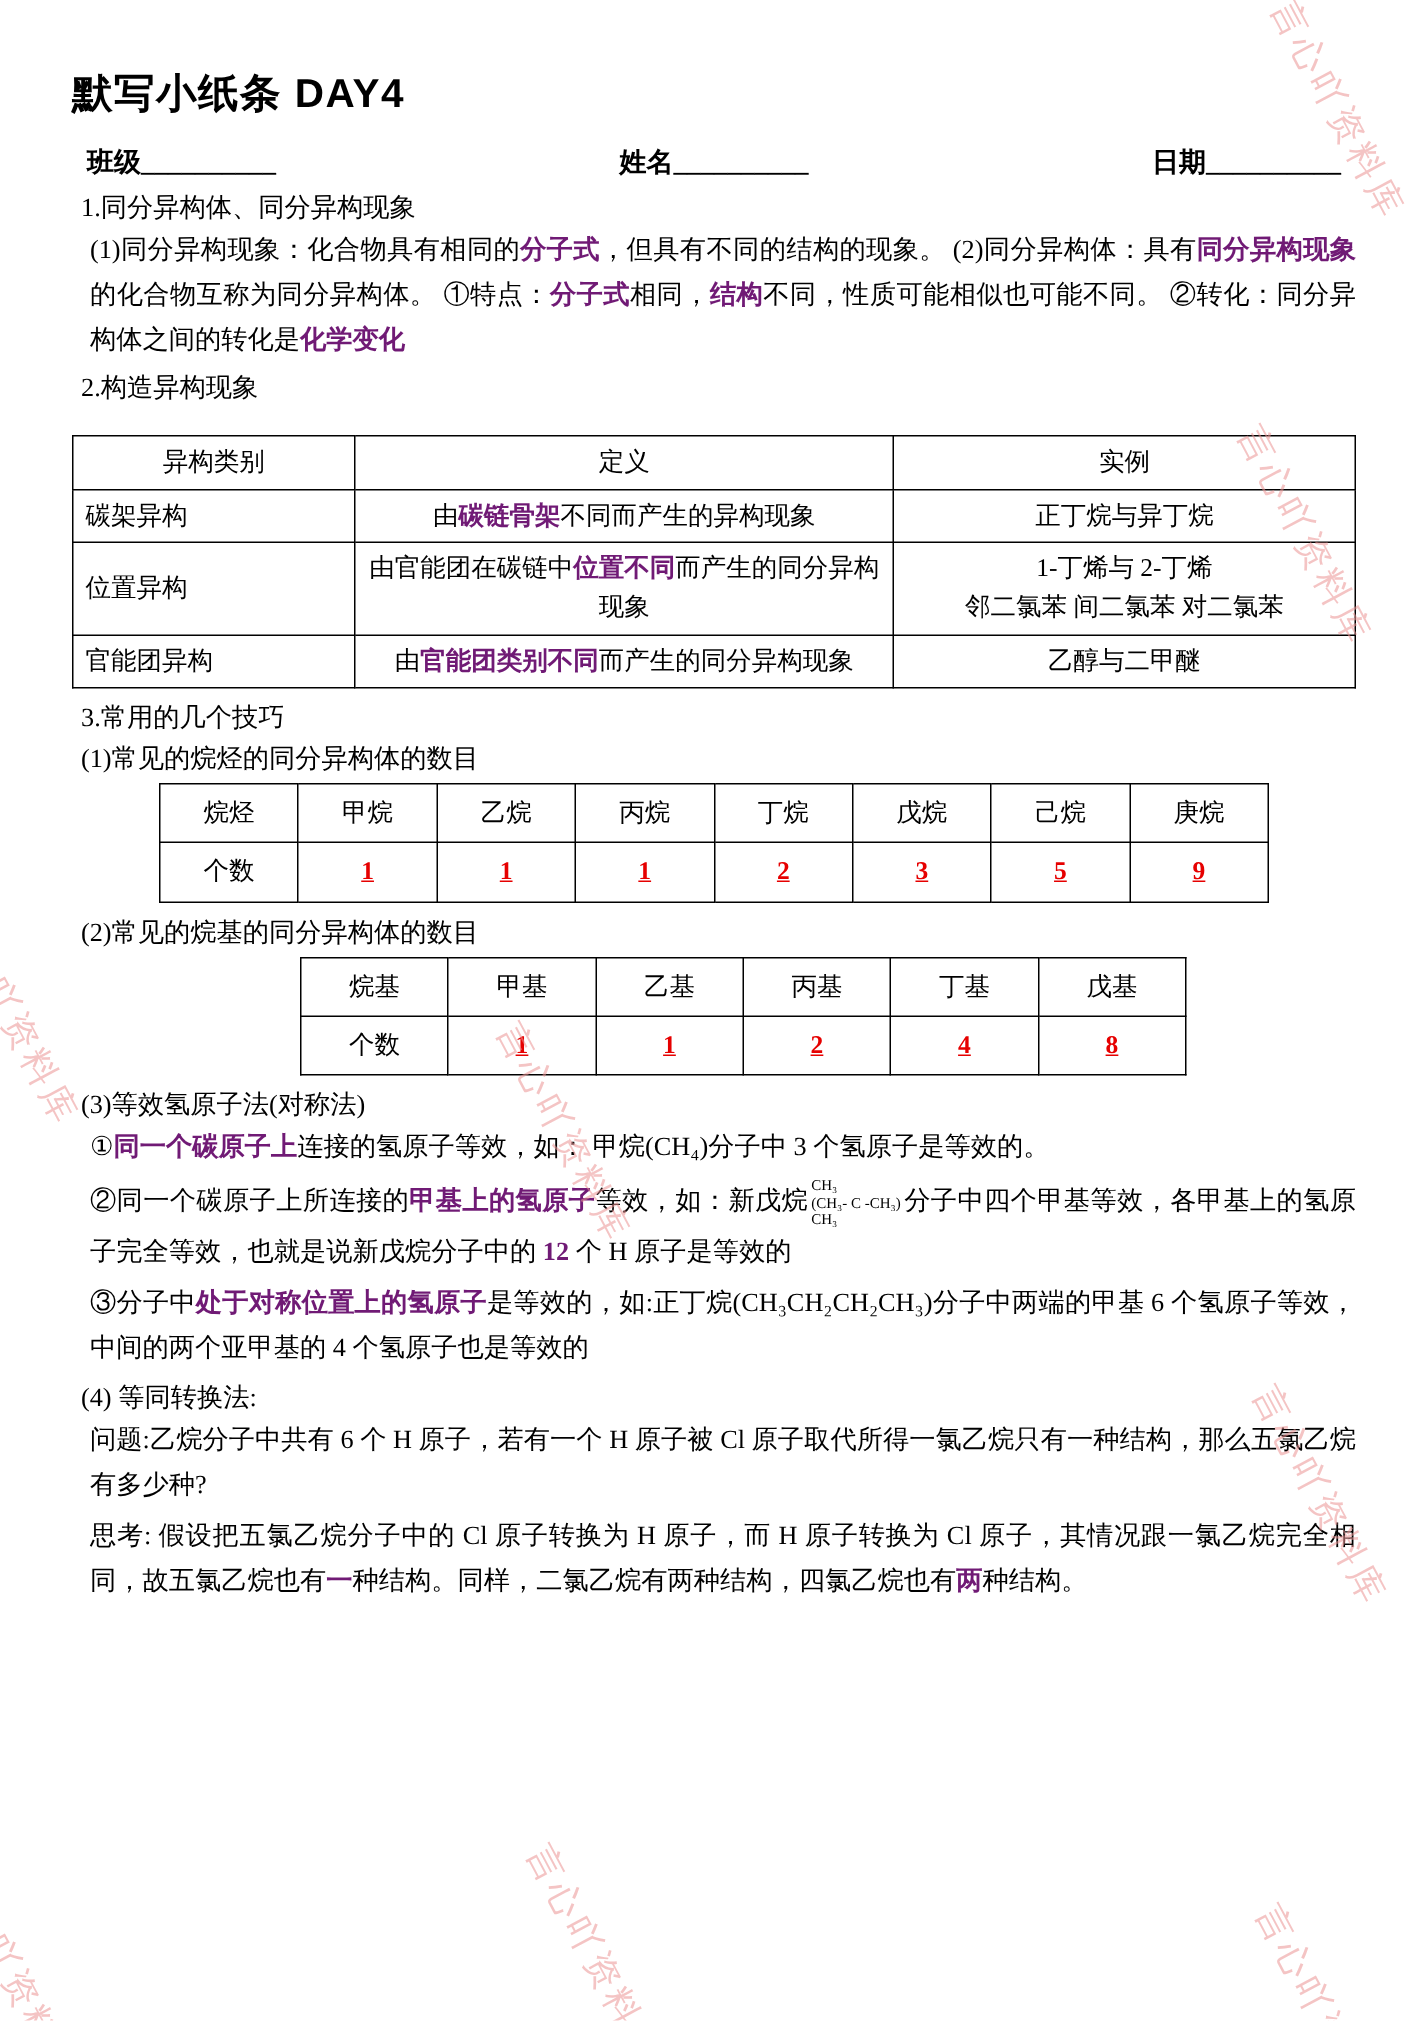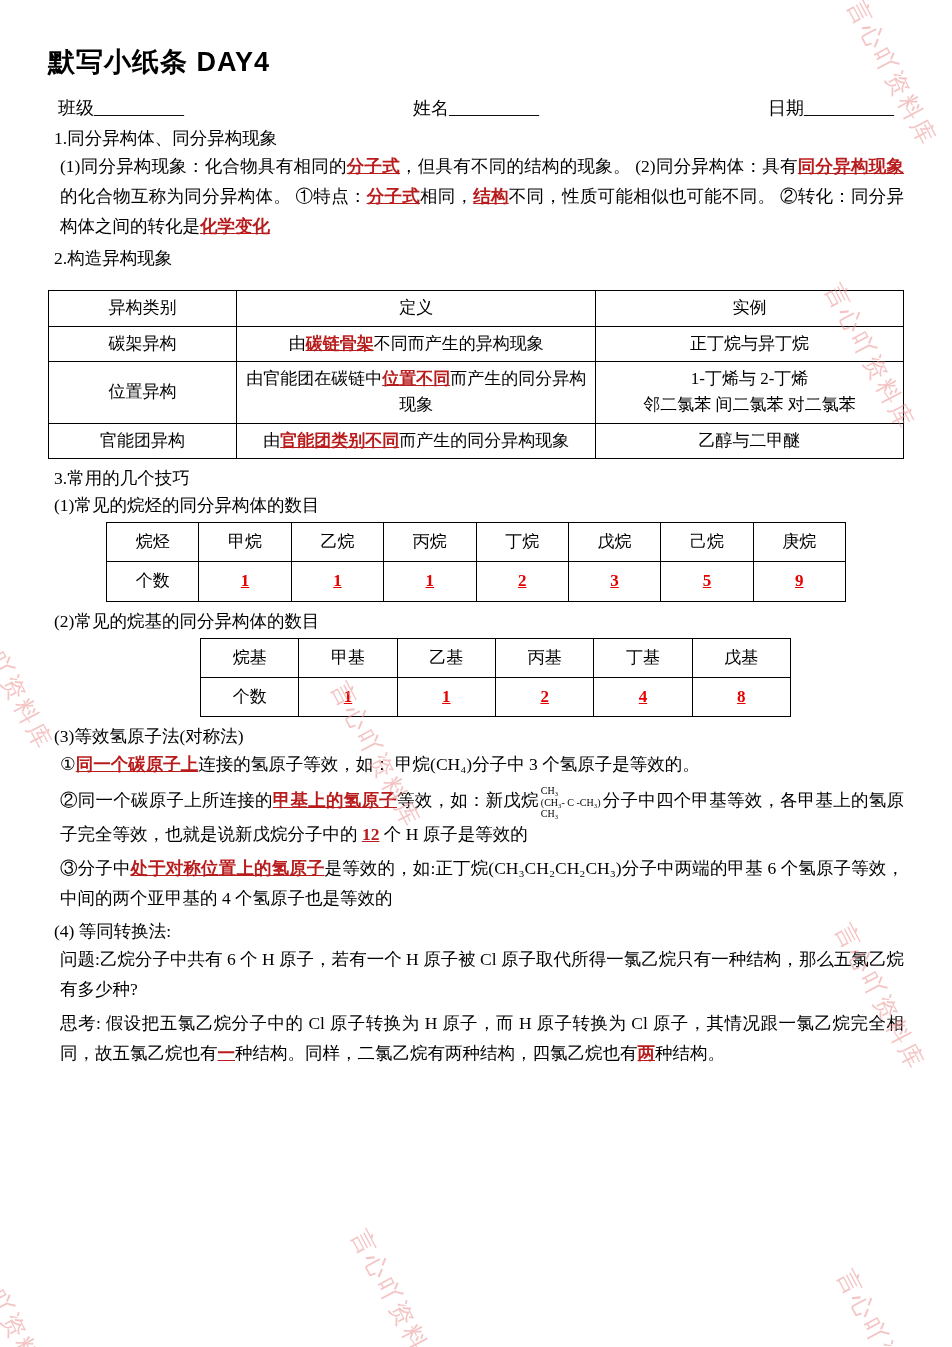--- a/index.html
+++ b/index.html
@@ -7,31 +7,31 @@
     width:952px; height:1347px; position:relative; overflow:hidden;
     font-family:"Liberation Serif","DejaVu Serif",serif; color:#000;
   }
   .page { position:relative; width:952px; height:1347px; box-sizing:border-box; padding:30px 48px 0 48px; }
 
   .title {
     font-size:27px; font-weight:bold; text-align:left; margin:14px 0 16px 0;
     font-family:"Liberation Sans","DejaVu Sans",sans-serif; letter-spacing:1px;
   }
 
-  .header-row { display:flex; justify-content:space-between; font-weight:normal; font-size:18px; margin:0 10px 6px 10px; }
+  .header-row { display:flex; justify-content:space-between; font-weight:bold; font-size:18px; margin:0 10px 6px 10px; }
 
   .h2 { font-size:17.5px; margin:3px 0 2px 6px; }
   .para { font-size:17.5px; line-height:1.7; text-align:justify; margin:1px 0 5px 12px; }
-  .em { color:#b91c1c; font-weight:bold; text-decoration:underline; }
+  .em { color:#701a75; font-weight:bold; }
 
   table { border-collapse:collapse; font-size:17px; }
   td { border:1px solid #000; padding:4px 8px; line-height:1.55; }
 
   .t1 { width:100%; margin:20px 0 7px 0; }
-  .t1 td:nth-child(1) { width:22%; text-align:center; }
+  .t1 td:nth-child(1) { width:22%; text-align:left; }
   .t1 td:nth-child(2) { width:42%; text-align:center; }
   .t1 td:nth-child(3) { width:36%; text-align:center; }
   .t1 tr.hdr-row td { text-align:center; }
 
   .t2 { width:740px; margin:5px 0 7px 58px; table-layout:fixed; }
   .t2 td { text-align:center; padding:6px 4px; }
 
   .t3 { width:591px; margin:5px 0 7px 152px; table-layout:fixed; }
   .t3 td { text-align:center; padding:6px 4px; }
 

